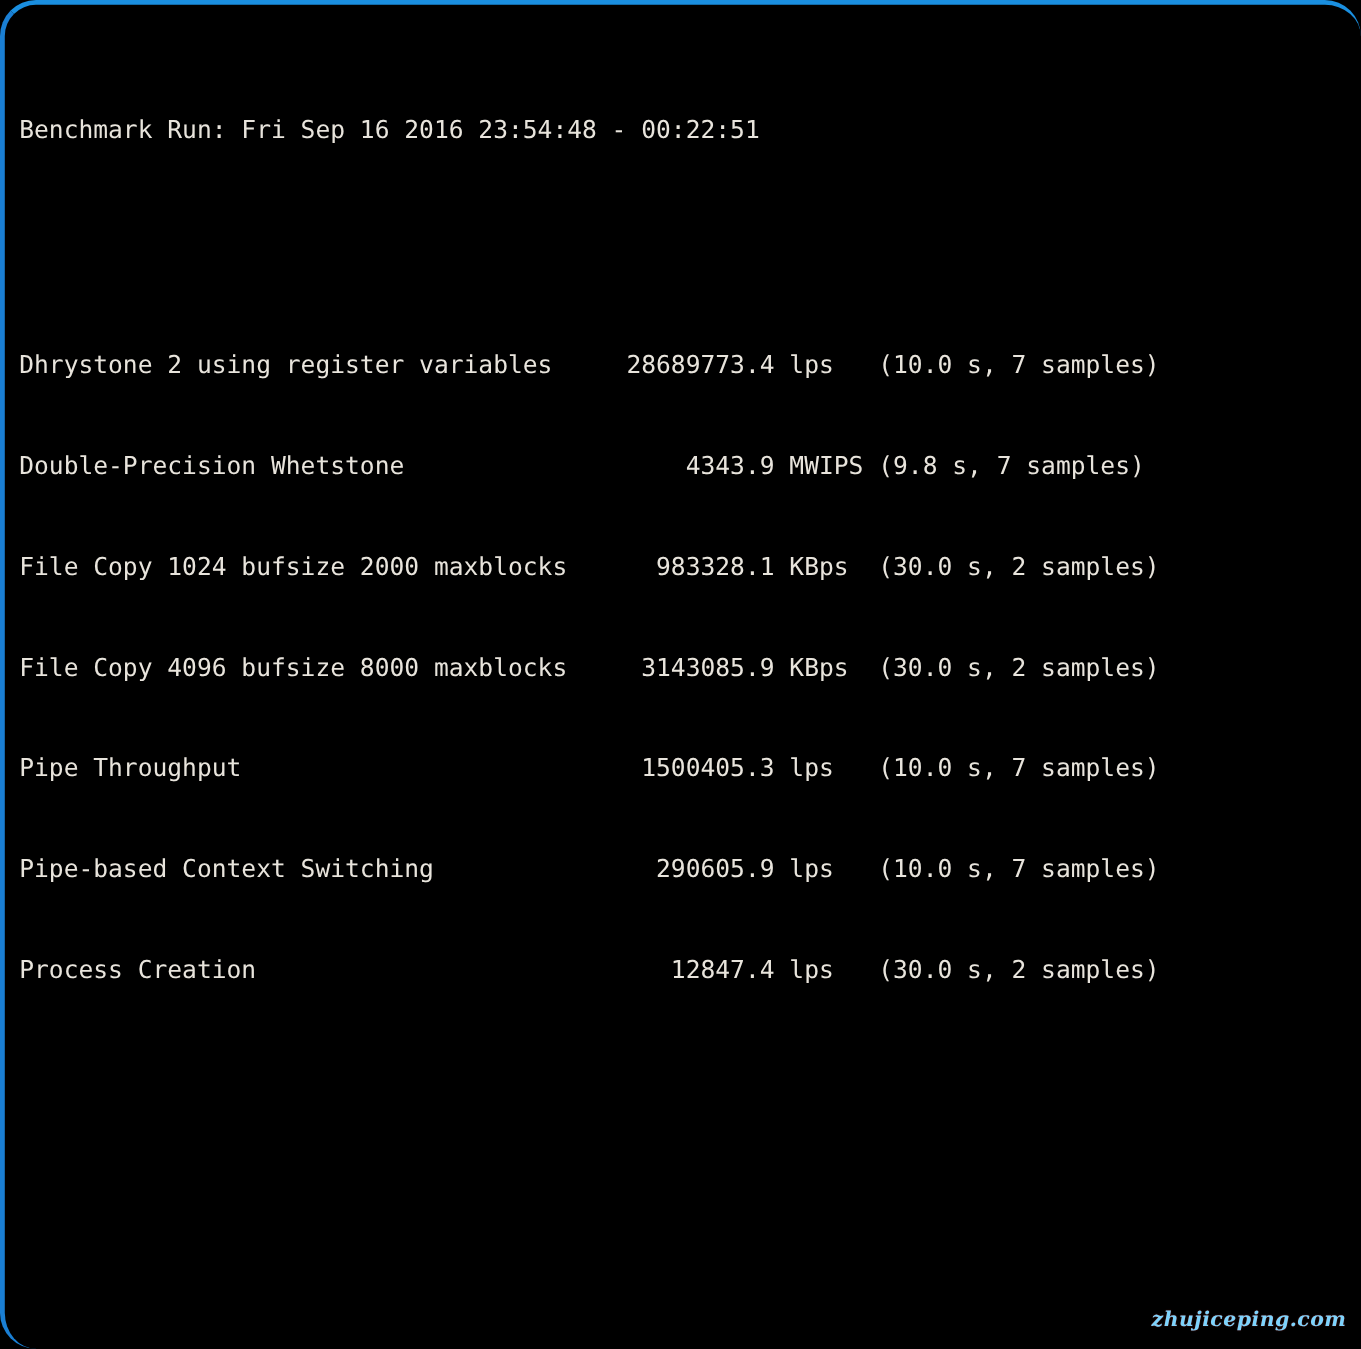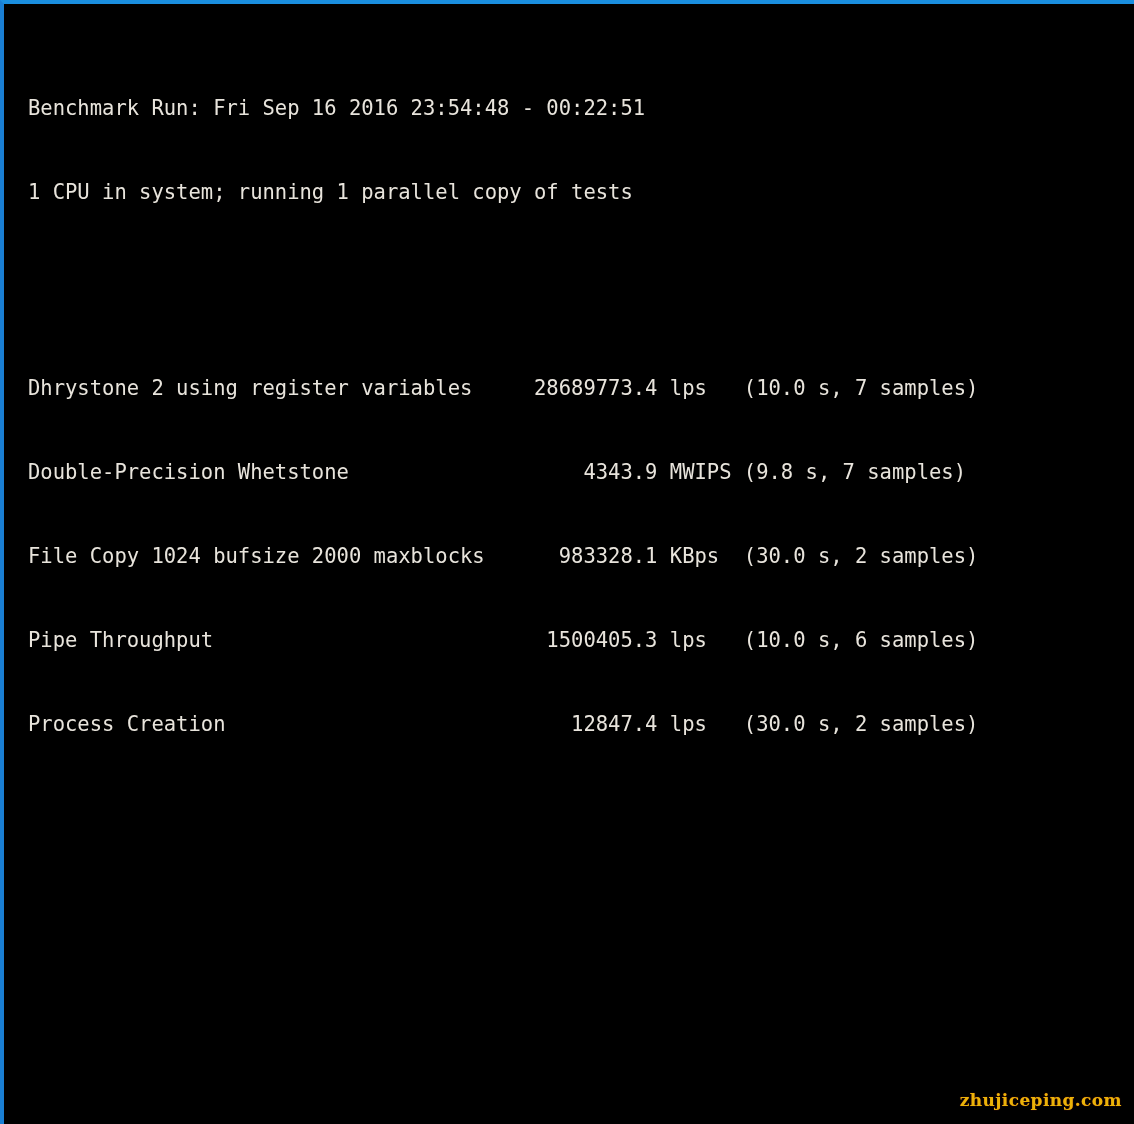--- a/index.html
+++ b/index.html
@@ -15,22 +15,23 @@
     font-family: "DejaVu Sans Mono", "Liberation Mono", monospace;
   }
   #terminal {
     position: relative;
     box-sizing: border-box;
     width: 1134px;
     height: 1124px;
     background: #000000;
     border-top: 4px solid #1a8fe0;
     border-left: 4px solid #1a7fd4;
-    padding: 4px 0 0 20px;
+    padding: 4px 0 0 8px;
     overflow: hidden;
+    border-radius: 30px;
   }
   .screen {
     position: relative;
     font-family: "DejaVu Sans Mono", "Liberation Mono", monospace;
     font-size: 20.5px;
     line-height: 28px;
     letter-spacing: 0px;
     color: #e8e4dc;
     white-space: pre;
     padding-left: 4px;
@@ -42,43 +43,45 @@
     white-space: pre;
     display: block;
   }
   .blank { height: 28px; display: block; }
 
   .watermark {
     position: absolute;
     right: 12px;
     bottom: 14px;
     font-family: "DejaVu Serif", "Liberation Serif", serif;
+    font-style: italic;
     font-weight: bold;
     font-size: 17px;
-    color: #eab308;
+    color: #7dd3fc;
     letter-spacing: 0.4px;
     text-shadow: 0 0 1px rgba(200,40,30,0.7);
     pointer-events: none;
     user-select: none;
   }
 </style>
 </head>
 <body>
 
 <div id="terminal">
   <div class="screen">
 
     <span class="line">Benchmark Run: Fri Sep 16 2016 23:54:48 - 00:22:51</span>
-    <span class="line">1 CPU in system; running 1 parallel copy of tests</span>
     <span class="blank"> </span>
 
     <span class="line">Dhrystone 2 using register variables     28689773.4 lps   (10.0 s, 7 samples)</span>
     <span class="line">Double-Precision Whetstone                   4343.9 MWIPS (9.8 s, 7 samples)</span>
     <span class="line">File Copy 1024 bufsize 2000 maxblocks      983328.1 KBps  (30.0 s, 2 samples)</span>
-    <span class="line">Pipe Throughput                           1500405.3 lps   (10.0 s, 6 samples)</span>
+    <span class="line">File Copy 4096 bufsize 8000 maxblocks     3143085.9 KBps  (30.0 s, 2 samples)</span>
+    <span class="line">Pipe Throughput                           1500405.3 lps   (10.0 s, 7 samples)</span>
+    <span class="line">Pipe-based Context Switching               290605.9 lps   (10.0 s, 7 samples)</span>
     <span class="line">Process Creation                            12847.4 lps   (30.0 s, 2 samples)</span>
     
     
     
 
     
 
     
     
     

